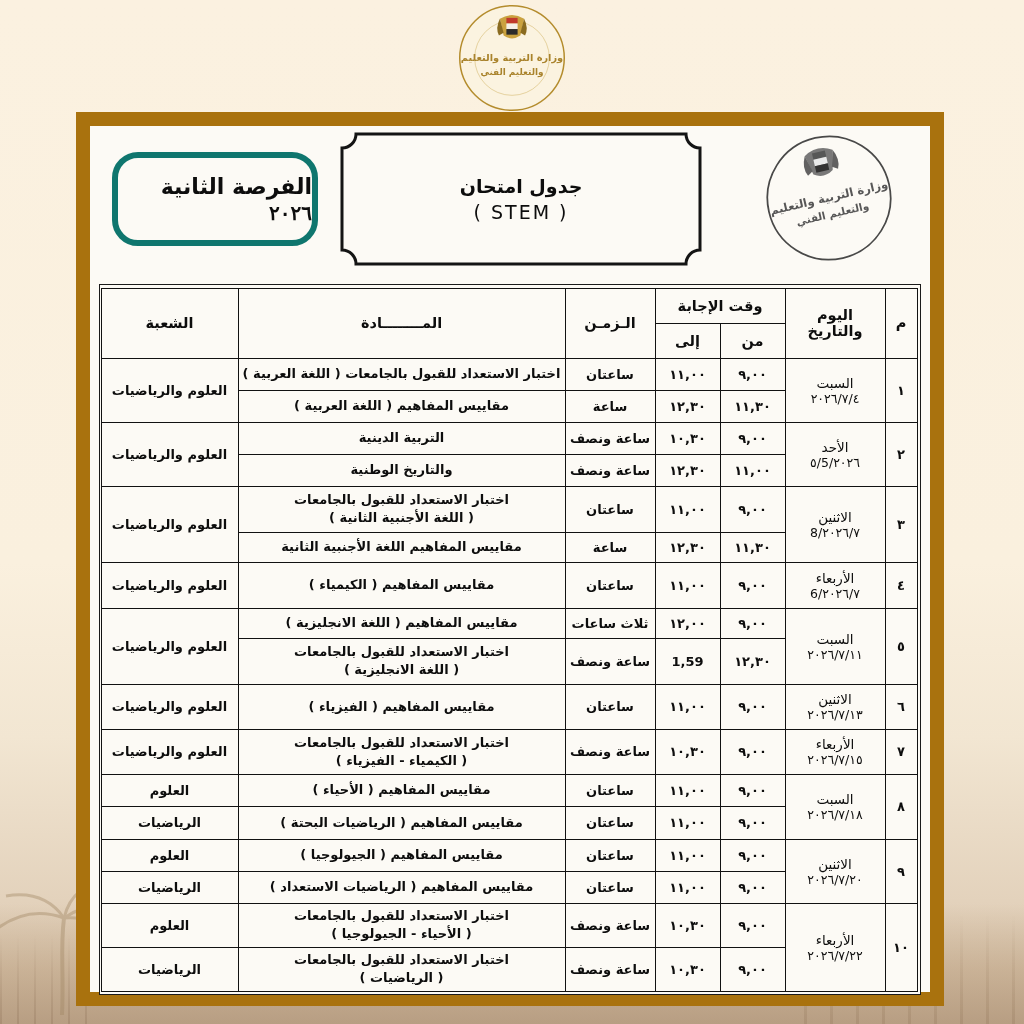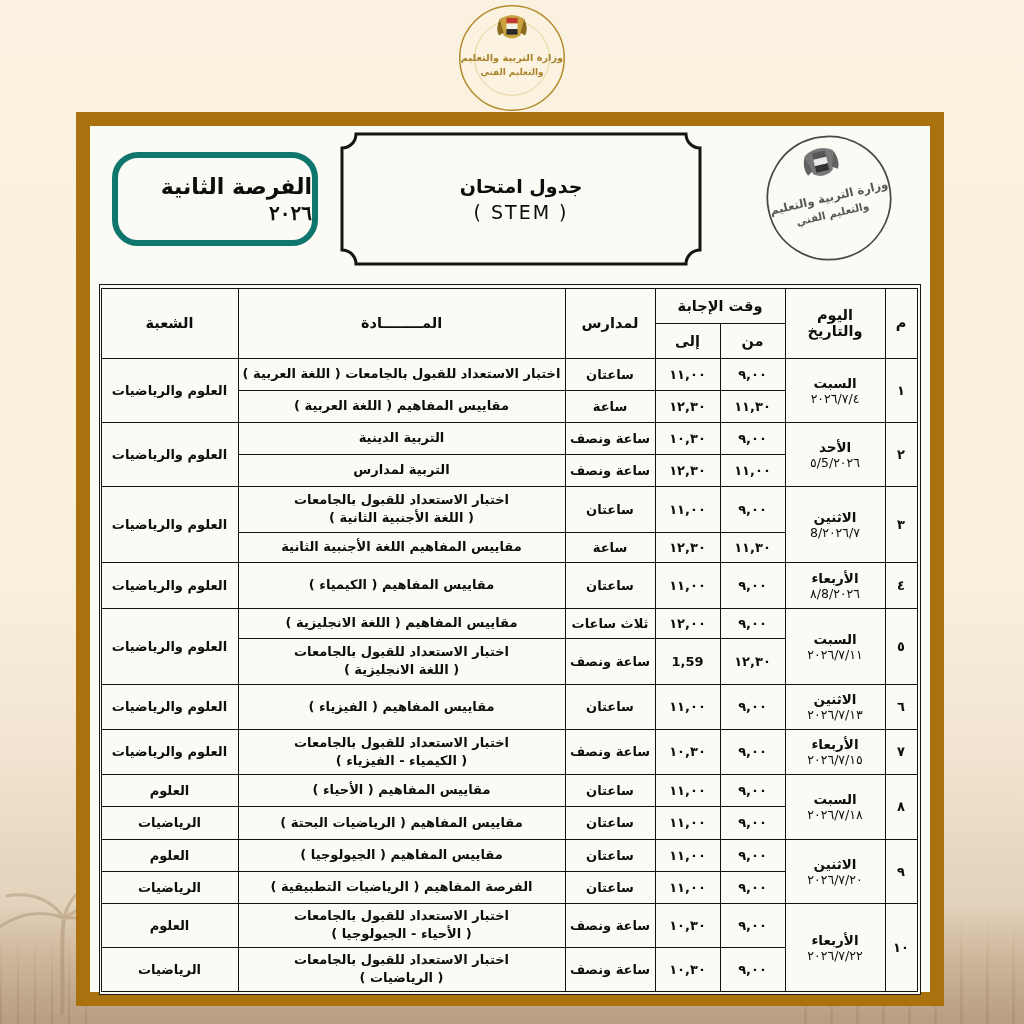--- a/index.html
+++ b/index.html
@@ -63,21 +63,21 @@
   th, td { border:1.7px solid #111; text-align:center; vertical-align:middle;
     font-weight:bold; padding:1px 3px; overflow:hidden; }
   thead th { font-size:14.5px; }
   td { font-size:13px; }
   .c-num   { width:32px;  font-size:13px; }
   .c-day   { width:100px; }
   .c-from, .c-to { width:65px; }
   .c-dur   { width:90px;  }
   .c-subj  { width:327px; }
   .c-sec   { width:137px; }
-  .day-name { font-size:13.5px; font-weight:bold; }
+  .day-name { font-size:13.5px; font-weight:normal; }
   .day-date { font-size:12.5px; font-weight:normal; }
   .sub-line { line-height:1.35; }
   .sub-line:empty { display:none; }
   tr.rh30 { height:30px; } tr.rh32 { height:32px; } tr.rh33 { height:33px; }
   tr.rh44 { height:44px; } tr.rh45 { height:45px; } tr.rh46 { height:46px; }
   tr.hh   { height:35px; }
 </style>
 </head>
 <body>
 
@@ -159,21 +159,21 @@
           <col class="c-to">
         <col class="c-dur">
           <col class="c-subj">
           <col class="c-sec">
       </colgroup>
       <thead>
         <tr class="hh">
           <th rowspan="2">م</th>
           <th rowspan="2">اليوم والتاريخ</th>
           <th colspan="2">وقت الإجابة</th>
-          <th rowspan="2">لمدارس</th>
+          <th rowspan="2">الـزمـن</th>
           <th rowspan="2">المــــــــادة</th>
           <th rowspan="2">الشعبة</th>
         </tr>
         <tr class="hh">
           <th>من</th>
           <th>إلى</th>
         </tr>
       </thead>
       <tbody>
 
@@ -212,21 +212,21 @@
           <td>
               <div class="sub-line">التربية الدينية</div>
             </td>
           <td rowspan="2">العلوم والرياضيات</td>
         </tr>
         <tr class="rh32">
           <td>١١,٠٠</td>
           <td>١٢,٣٠</td>
           <td>ساعة ونصف</td>
           <td>
-              <div class="sub-line">التربية لمدارس</div>
+              <div class="sub-line">والتاريخ الوطنية</div>
             </td>
         </tr>
 
         <tr class="rh46">
           <td rowspan="2">٣</td>
           <td rowspan="2">
             <div class="day-name">الاثنين</div>
             <div class="day-date">٢٠٢٦/٧/8</div>
           </td>
           <td>٩,٠٠</td>
@@ -244,21 +244,21 @@
           <td>ساعة</td>
           <td>
               <div class="sub-line">مقاييس المفاهيم اللغة الأجنبية الثانية</div>
             </td>
         </tr>
 
         <tr class="rh46">
           <td>٤</td>
           <td>
             <div class="day-name">الأربعاء</div>
-            <div class="day-date">٢٠٢٦/8/٨</div>
+            <div class="day-date">٢٠٢٦/٧/6</div>
           </td>
           <td>٩,٠٠</td>
           <td>١١,٠٠</td>
           <td>ساعتان</td>
           <td>
               <div class="sub-line">مقاييس المفاهيم ( الكيمياء )</div>
             </td>
           <td>العلوم والرياضيات</td>
         </tr>
 
@@ -353,21 +353,21 @@
           <td>
               <div class="sub-line">مقاييس المفاهيم ( الجيولوجيا )</div>
             </td>
           <td>العلوم</td>
         </tr>
         <tr class="rh32">
           <td>٩,٠٠</td>
           <td>١١,٠٠</td>
           <td>ساعتان</td>
           <td>
-              <div class="sub-line">الفرصة المفاهيم ( الرياضيات التطبيقية )</div>
+              <div class="sub-line">مقاييس المفاهيم ( الرياضيات الاستعداد )</div>
             </td>
           <td>الرياضيات</td>
         </tr>
 
         <tr class="rh44">
           <td rowspan="2">١٠</td>
           <td rowspan="2">
             <div class="day-name">الأربعاء</div>
             <div class="day-date">٢٠٢٦/٧/٢٢</div>
           </td>

